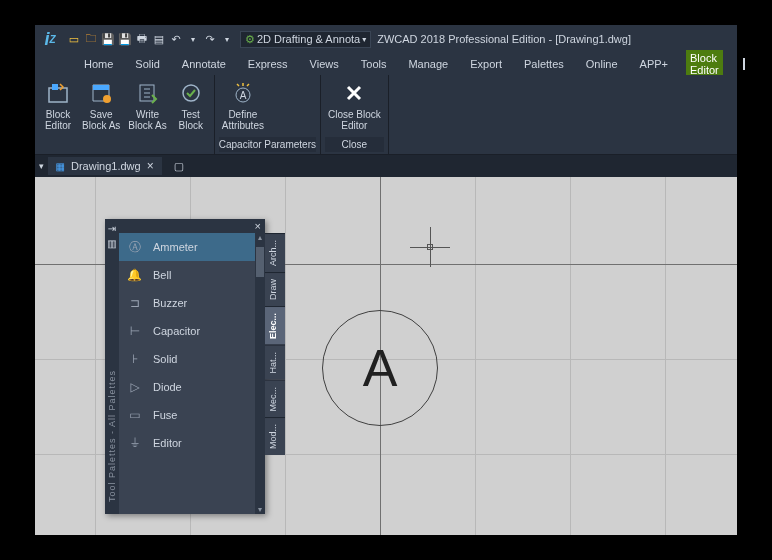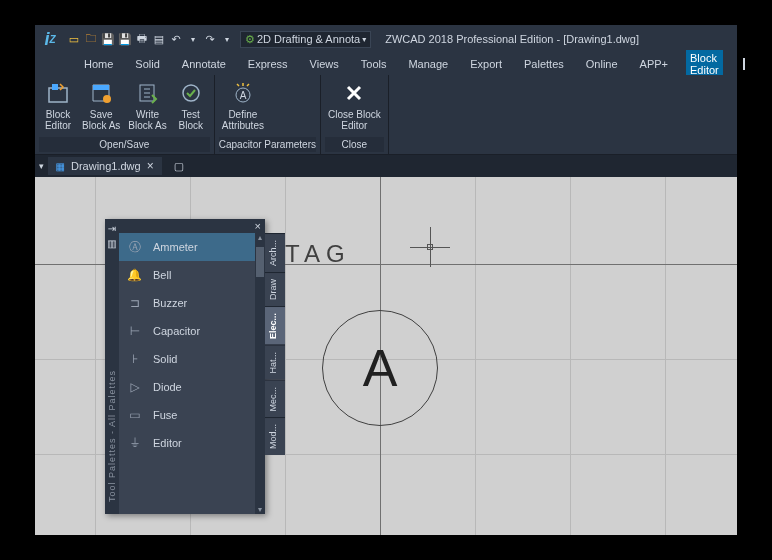--- a/index.html
+++ b/index.html
@@ -3,24 +3,24 @@
 <meta charset="utf-8">
 <style>
 *{margin:0;padding:0;box-sizing:border-box;font-family:"Segoe UI",Arial,sans-serif}
 body{background:#000;width:772px;height:560px;overflow:hidden;position:relative}
 .app{position:absolute;left:35px;top:25px;width:702px;height:510px;background:#2b3442;display:flex;flex-direction:column}
 .titlebar{height:28px;background:#2b3442;display:flex;align-items:center;padding:0 4px;gap:6px;color:#cfd6e0;font-size:11px}
 .logo{width:22px;height:22px;color:#5bb8e8;font-size:18px;font-style:italic;font-weight:bold;display:flex;align-items:center;justify-content:center}
 .qat{display:flex;gap:3px;align-items:center}
 .qat-ico{width:14px;height:14px;display:flex;align-items:center;justify-content:center;font-size:11px;cursor:pointer}
 .ws-sel{background:#1f2631;border:1px solid #3a4555;padding:1px 4px;color:#cfd6e0;font-size:11px;display:flex;align-items:center;gap:2px}
-.title-text{margin-left:8px;color:#cfd6e0}
+.title-text{margin-left:0;color:#cfd6e0}
 .menubar{height:22px;background:#2b3442;display:flex;align-items:center;padding:0 45px;gap:14px;color:#cfd6e0;font-size:11px}
 .menu-item{cursor:pointer;padding:2px 4px}
-.menu-item.active{background:#0369a1;color:#fff}
+.menu-item.active{background:#4d7c0f;color:#fff}
 .envelope{width:16px;height:12px;border:1px solid #cfd6e0;margin-left:6px;position:relative}
 .envelope:before{content:"";position:absolute;top:0;left:0;right:0;height:5px;border-bottom:1px solid #cfd6e0;clip-path:polygon(0 0,100% 0,50% 100%)}
 .ribbon{height:80px;background:#2b3442;display:flex;color:#cfd6e0;font-size:10px;border-bottom:1px solid #1a1f28}
 .rgroup{display:flex;flex-direction:column;padding:2px 4px;border-right:1px solid #1a1f28}
 .rgroup-tools{display:flex;gap:2px;flex:1}
 .rtool{display:flex;flex-direction:column;align-items:center;justify-content:flex-start;padding:2px 3px;cursor:pointer;min-width:38px}
 .rtool-ico{width:28px;height:28px;display:flex;align-items:center;justify-content:center;margin-bottom:2px}
 .rtool-lbl{text-align:center;line-height:1.1;font-size:10px}
 .rgroup-title{text-align:center;font-size:10px;padding:2px 0;background:#252d3a}
 .doctab-bar{height:22px;background:#1f2631;display:flex;align-items:center;padding:0 4px;gap:4px;color:#cfd6e0;font-size:11px}
@@ -136,21 +136,20 @@
           <div class="rtool">
             <div class="rtool-ico">
               <svg width="24" height="24" viewBox="0 0 24 24">
                 <circle cx="12" cy="12" r="8" fill="none" stroke="#9fb4c9" stroke-width="1.5"></circle>
                 <path d="M8 12l3 3 5-6" fill="none" stroke="#6ab04c" stroke-width="2"></path>
               </svg>
             </div>
             <div class="rtool-lbl">Test<br>Block</div>
           </div>
         </div>
-        <div class="rgroup-title">Open/Save</div>
       </div>
       <div class="rgroup">
         <div class="rgroup-tools">
           <div class="rtool">
             <div class="rtool-ico">
               <svg width="24" height="24" viewBox="0 0 24 24">
                 <circle cx="12" cy="14" r="7" fill="none" stroke="#9fb4c9"></circle>
                 <text x="12" y="18" text-anchor="middle" font-size="10" fill="#cfd6e0">A</text>
                 <path d="M6 3l2 2M18 3l-2 2M12 2v3" stroke="#f0c040" stroke-width="1.5"></path>
               </svg>
@@ -191,21 +190,20 @@
     <div class="grid-v" style="left:250px"></div>
       <div class="grid-v" style="left:345px"></div>
     <div class="grid-v" style="left:440px"></div>
       <div class="grid-v" style="left:535px"></div>
     <div class="grid-v" style="left:630px"></div>
     <div class="grid-h" style="top:87px"></div>
       <div class="grid-h" style="top:182px"></div>
     <div class="grid-h" style="top:277px"></div>
     <div class="axis-v"></div>
     <div class="axis-h"></div>
-    <div class="tag-text">TAG</div>
     <div class="cursor">
         <div class="box"></div>
       </div>
     <div class="circle">
       <span class="circle-text">A</span>
     </div>
 
     <div class="palette">
       <div class="pal-spine">
         <span style="color:#cfd6e0;font-size:10px">⇥</span>

